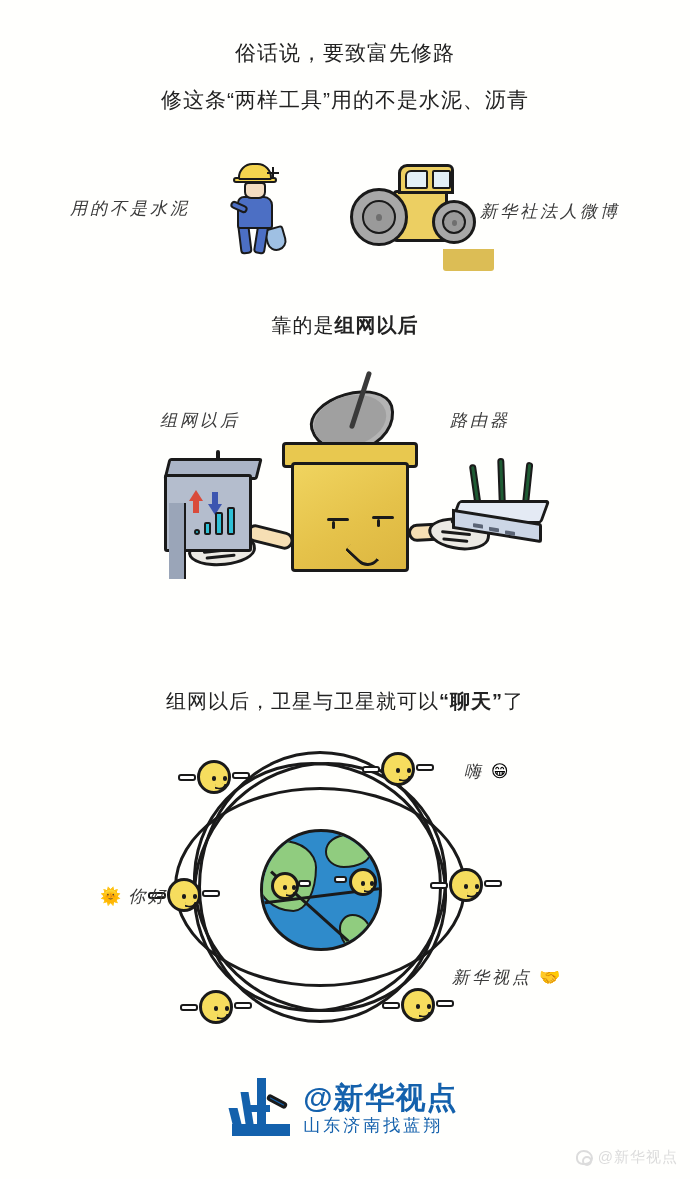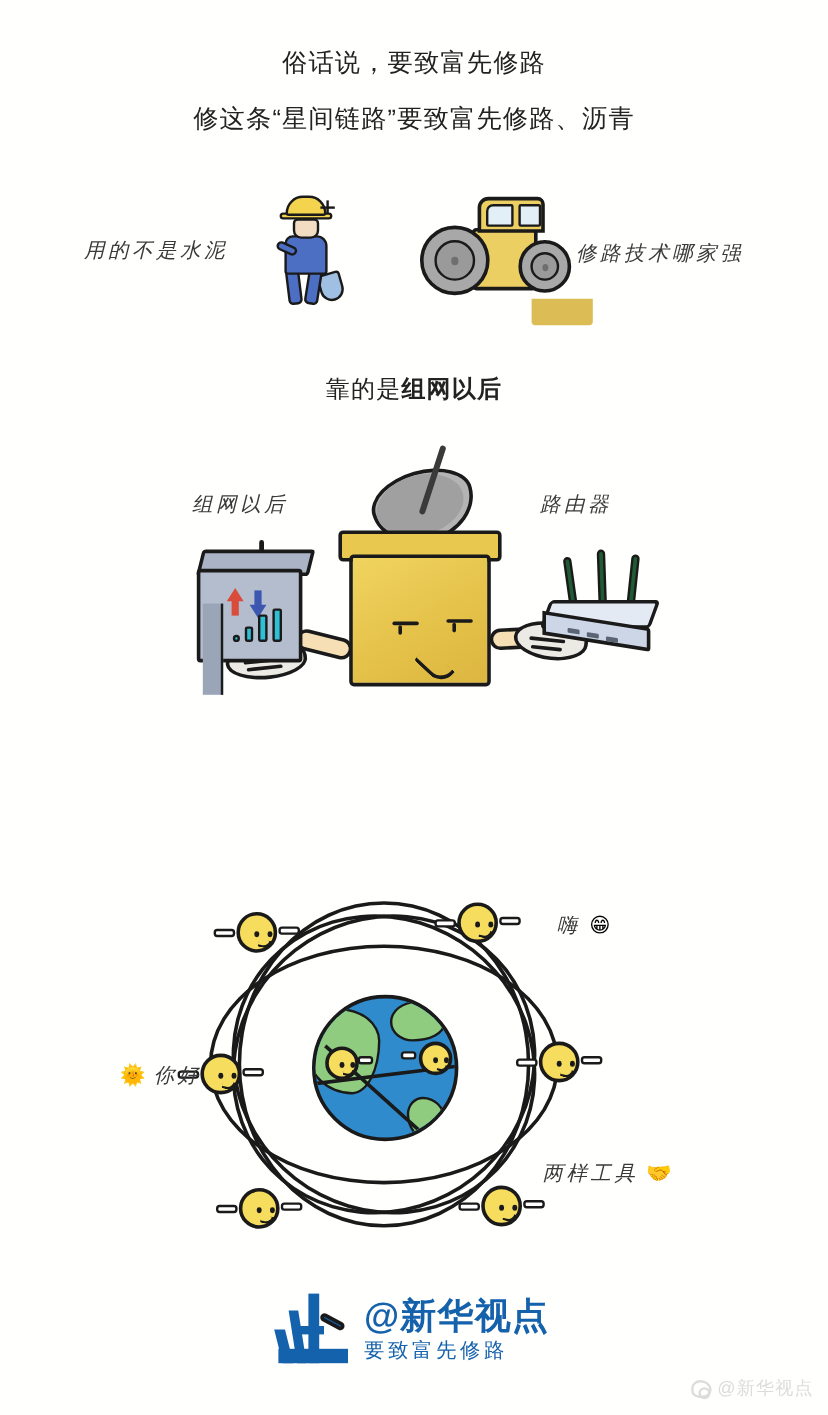--- a/index.html
+++ b/index.html
@@ -330,21 +330,21 @@
     content: ""; position: absolute; left: 4px; top: 3.5px;
     width: 6px; height: 6px; border: 2px solid #dcdcdc; border-radius: 50%;
   }
 </style>
 </head>
 <body>
 
 <div class="page">
 
   <div class="headline l1">俗话说，要致富先修路</div>
-  <div class="headline l2">修这条“星间链路”要致富先修路、沥青</div>
+  <div class="headline l2">修这条“两样工具”用的不是水泥、沥青</div>
 
   <div class="hand" style="left:70px; top:197px;">用的不是水泥</div>
 
   <div class="worker">
     <div class="w-shovel-h"></div>
     <div class="w-shovel-blade"></div>
     <div class="w-legL"></div>
     <div class="w-legR"></div>
     <div class="w-body"></div>
     <div class="w-armL"></div>
@@ -366,21 +366,21 @@
     <div class="r-wheel big">
       <div class="r-wheel-in"></div>
       <div class="r-hub"></div>
     </div>
     <div class="r-wheel small">
       <div class="r-wheel-in"></div>
       <div class="r-hub"></div>
     </div>
   </div>
 
-  <div class="hand" style="left:480px; top:200px;">修路技术哪家强</div>
+  <div class="hand" style="left:480px; top:200px;">新华社法人微博</div>
 
   <div class="headline mid">
     <span>靠的是</span><span class="hl-bold">组网以后</span>
   </div>
 
   <div class="hand" style="left:160px; top:409px;">组网以后</div>
   <div class="hand" style="left:450px; top:409px;">路由器</div>
 
   <div class="gadgets">
 
@@ -434,20 +434,23 @@
       <div class="ro-ant a3"></div>
       <div class="ro-top"></div>
       <div class="ro-front">
         <div class="ro-port" style="left:18px; top:8px;"></div>
         <div class="ro-port" style="left:34px; top:9px;"></div>
         <div class="ro-port" style="left:50px; top:10px;"></div>
       </div>
     </div>
   </div>
 
+  <div class="headline net">
+    <span>组网以后，卫星与卫星就可以</span><span class="hl-bold">“聊天”</span><span>了</span>
+  </div>
 
   <div class="network">
     <div class="orbit o1"></div>
     <div class="orbit o2"></div>
     <div class="orbit o3"></div>
     <div class="orbit o4"></div>
 
     <div class="earth">
       <div class="land l1"></div>
       <div class="land l2"></div>
@@ -531,37 +534,37 @@
 
   <div class="anno" style="left:464px; top:760px;">
     <span class="txt">嗨</span>
     <span class="emoji">😁</span>
   </div>
   <div class="anno" style="left:100px; top:885px;">
     <span class="emoji">🌞</span>
     <span class="txt">你好</span>
   </div>
   <div class="anno" style="left:452px; top:966px;">
-    <span class="txt">两样工具</span>
+    <span class="txt">新华视点</span>
     <span class="emoji">🤝</span>
   </div>
 
   <div class="footer">
     <div class="logo-wrap">
       <div class="logo-mark">
         <div class="lm tower3"></div>
         <div class="lm tower2"></div>
         <div class="lm tower"></div>
         <div class="lm cross"></div>
         <div class="lm arm"></div>
         <div class="lm base"></div>
       </div>
       <div class="logo-text">
         <div class="logo-main">@新华视点</div>
-        <div class="logo-sub">要致富先修路</div>
+        <div class="logo-sub">山东济南找蓝翔</div>
       </div>
     </div>
   </div>
 
   <div class="watermark">
     <span class="wb-eye"></span>
     <span>@新华视点</span>
   </div>
 
 </div>

